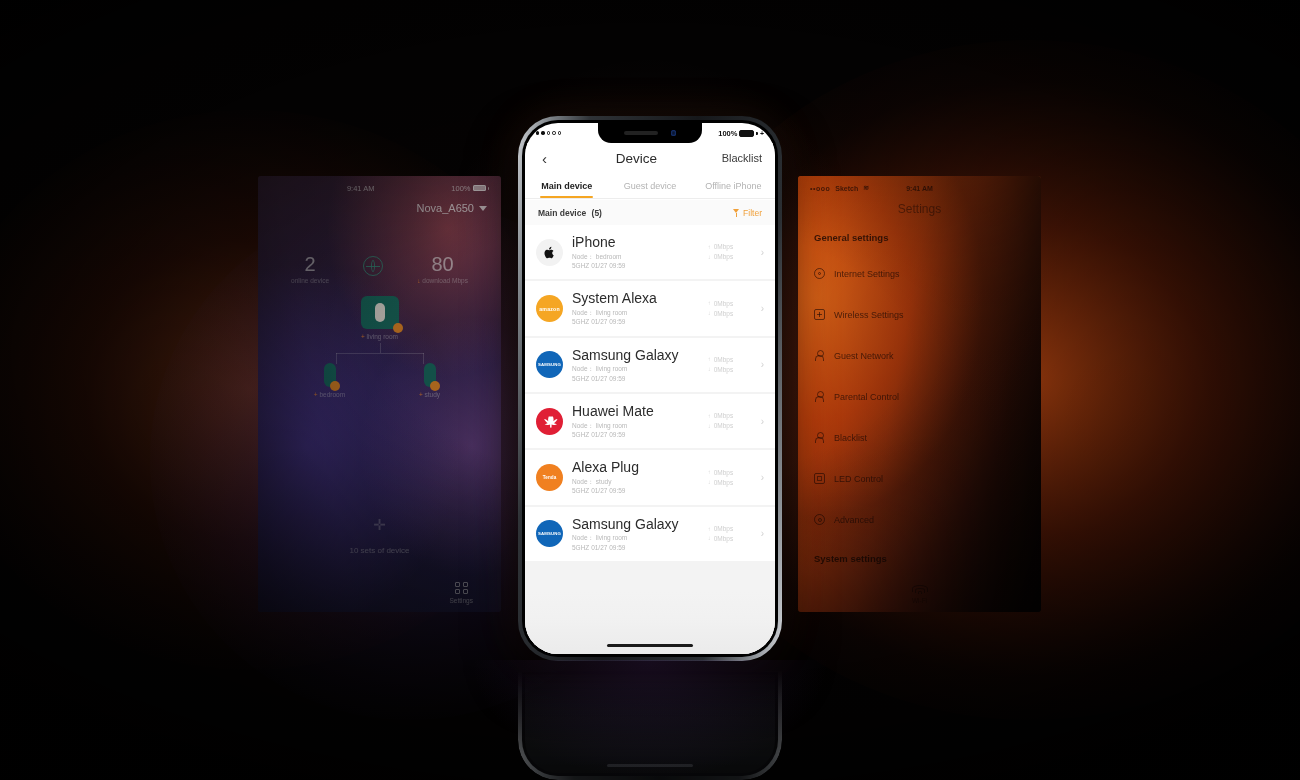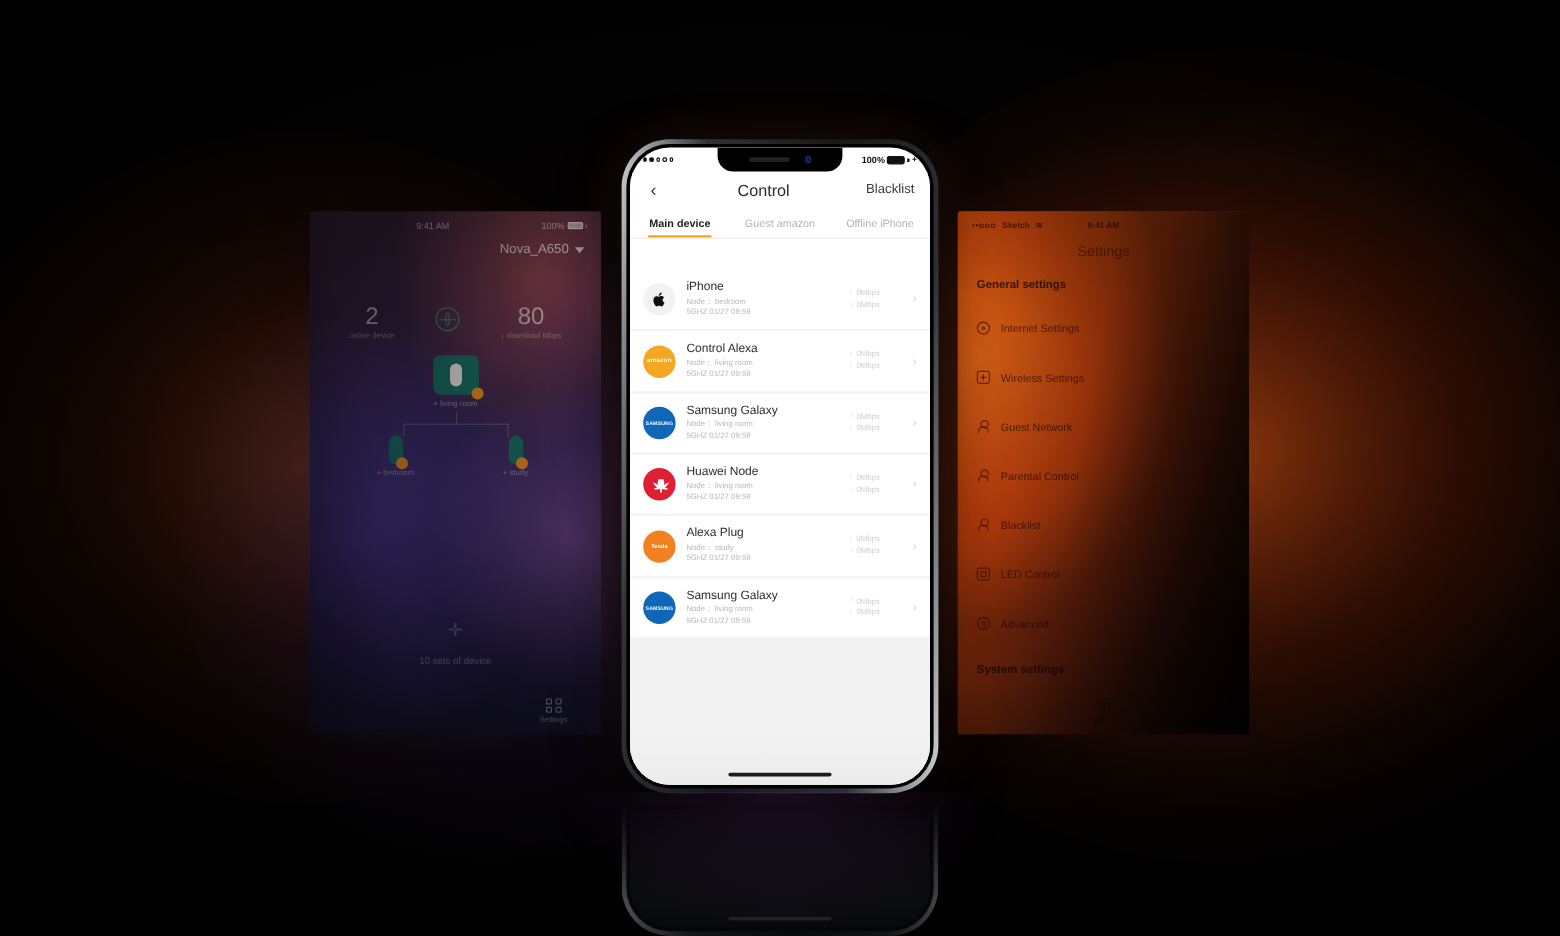--- a/index.html
+++ b/index.html
@@ -204,21 +204,21 @@
   .funnel:after{content:"";position:absolute;top:4px;left:2.8px;width:1.4px;height:4px;background:#f0a03a;}
 
   .dev-list { position:absolute; top:102px; left:0; right:0; bottom:0; background:#f3f3f3; overflow:hidden; }
   .dev-row {
     display:flex; align-items:center; gap:9px;
     background:#fff; padding:9px 11px; margin-bottom:2px; position:relative;
   }
   .dev-ico { width:27px;height:27px;border-radius:50%;flex:none; display:flex;align-items:center;justify-content:center;
              color:#fff; font-size:5px; font-weight:700; letter-spacing:.2px; overflow:hidden; }
   .dev-mid { flex:1; min-width:0; }
-  .dev-name { font-size:10px; color:#2c2c2c; line-height:1.25; }
+  .dev-name { font-size:14px; color:#2c2c2c; line-height:1.25; }
   .dev-sub { font-size:6.5px; color:#b8b8b8; line-height:1.45; white-space:nowrap; }
   .dev-speed { text-align:left; width:42px; flex:none; }
   .sp-line { font-size:6.5px; color:#cfcfcf; line-height:1.5; display:flex; align-items:center; gap:3px; }
   .arw { font-size:6px; color:#d8d8d8; }
   .chev { font-size:10px; color:#d2d2d2; flex:none; padding-left:2px; }
 
   .list-fade {
     position:absolute; left:0; right:0; bottom:0; height:62px; z-index:4; pointer-events:none;
     background:linear-gradient(to bottom, rgba(243,243,243,0) 0%, rgba(240,240,240,.82) 48%, #ebebeb 100%);
   }
@@ -441,30 +441,40 @@
           <span class="m-bat">
             <span>100%</span>
             <span class="m-bat-body"></span>
             <span class="m-bat-cap"></span>
             <span style="font-size:7px;">+</span>
           </span>
         </div>
 
         <div class="navbar">
           <span class="nav-back">‹</span>
-          <span class="nav-title">Control</span>
+          <span class="nav-title">Device</span>
           <span class="nav-action">Blacklist</span>
         </div>
 
         <div class="tabs">
           <div class="tab active">Main device</div>
-          <div class="tab">Guest amazon</div>
+          <div class="tab">Guest device</div>
           <div class="tab">Offline iPhone</div>
         </div>
 
+        <div class="sec-head">
+          <span>
+            <span>Main device</span>
+            <span style="margin-left:3px;">(5)</span>
+          </span>
+          <span class="filter-btn">
+            <span class="funnel"></span>
+            <span>Filter</span>
+          </span>
+        </div>
 
         <div class="dev-list" id="device-list">
             <div class="dev-row">
               <div class="dev-ico" style="background: rgb(242, 242, 242);">
                 <svg viewBox="0 0 24 24" width="15" height="15" fill="#111">
                   <path d="M16.3 12.9c0-2.3 1.9-3.4 2-3.5-1.1-1.6-2.8-1.8-3.4-1.8-1.4-.1-2.8.9-3.5.9-.7 0-1.8-.8-3-.8-1.5 0-2.9.9-3.7 2.3-1.6 2.7-.4 6.8 1.1 9 .8 1.1 1.7 2.3 2.9 2.3 1.2 0 1.6-.7 3-.7s1.8.7 3 .7c1.2 0 2-1.1 2.8-2.2.9-1.3 1.2-2.5 1.3-2.6-.1 0-2.5-1-2.5-3.6zM14 5.9c.6-.8 1.1-1.9 1-3-.9 0-2.1.6-2.8 1.4-.6.7-1.2 1.8-1 2.9 1 .1 2.1-.5 2.8-1.3z"></path>
                 </svg>
               </div>
               <div class="dev-mid">
                 <div class="dev-name">iPhone</div>
@@ -481,21 +491,21 @@
                   <span>0Mbps</span>
                 </div>
               </div>
               <div class="chev">›</div>
             </div>
             <div class="dev-row">
               <div class="dev-ico" style="background: rgb(245, 166, 35);">
                 <span style="font-size:5.2px;font-weight:700;font-family:'Liberation Sans',sans-serif;">amazon</span>
               </div>
               <div class="dev-mid">
-                <div class="dev-name">Control Alexa</div>
+                <div class="dev-name">System Alexa</div>
                 <div class="dev-sub">Node： living room</div>
                 <div class="dev-sub">5GHZ   01/27 09:59</div>
               </div>
               <div class="dev-speed">
                 <div class="sp-line">
                   <span class="arw">↑</span>
                   <span>0Mbps</span>
                 </div>
                 <div class="sp-line">
                   <span class="arw">↓</span>
@@ -525,21 +535,21 @@
               </div>
               <div class="chev">›</div>
             </div>
             <div class="dev-row">
               <div class="dev-ico" style="background: rgb(224, 31, 53);">
                 <svg viewBox="0 0 24 24" width="16" height="16" fill="#fff">
                   <path d="M12 4c-.9 2.2-1.2 4.6-.6 7-1.6-1.6-3.7-2.8-5.9-3.3 1 2.4 2.8 4.6 5 6-1.5.2-3 .8-4.3 1.7 2 .7 4.2.8 6.2.3.6-.1 1-.2 1.6-.4-.3 1.6-.2 3.2.3 4.7h1.4c.5-1.5.6-3.1.3-4.7.6.2 1 .3 1.6.4 2 .5 4.2.4 6.2-.3-1.3-.9-2.8-1.5-4.3-1.7 2.2-1.4 4-3.6 5-6-2.2.5-4.3 1.7-5.9 3.3.6-2.4.3-4.8-.6-7h-5z" transform="translate(-2.5 1) scale(1.05)"></path>
                 </svg>
               </div>
               <div class="dev-mid">
-                <div class="dev-name">Huawei Node</div>
+                <div class="dev-name">Huawei Mate</div>
                 <div class="dev-sub">Node： living room</div>
                 <div class="dev-sub">5GHZ   01/27 09:59</div>
               </div>
               <div class="dev-speed">
                 <div class="sp-line">
                   <span class="arw">↑</span>
                   <span>0Mbps</span>
                 </div>
                 <div class="sp-line">
                   <span class="arw">↓</span>

